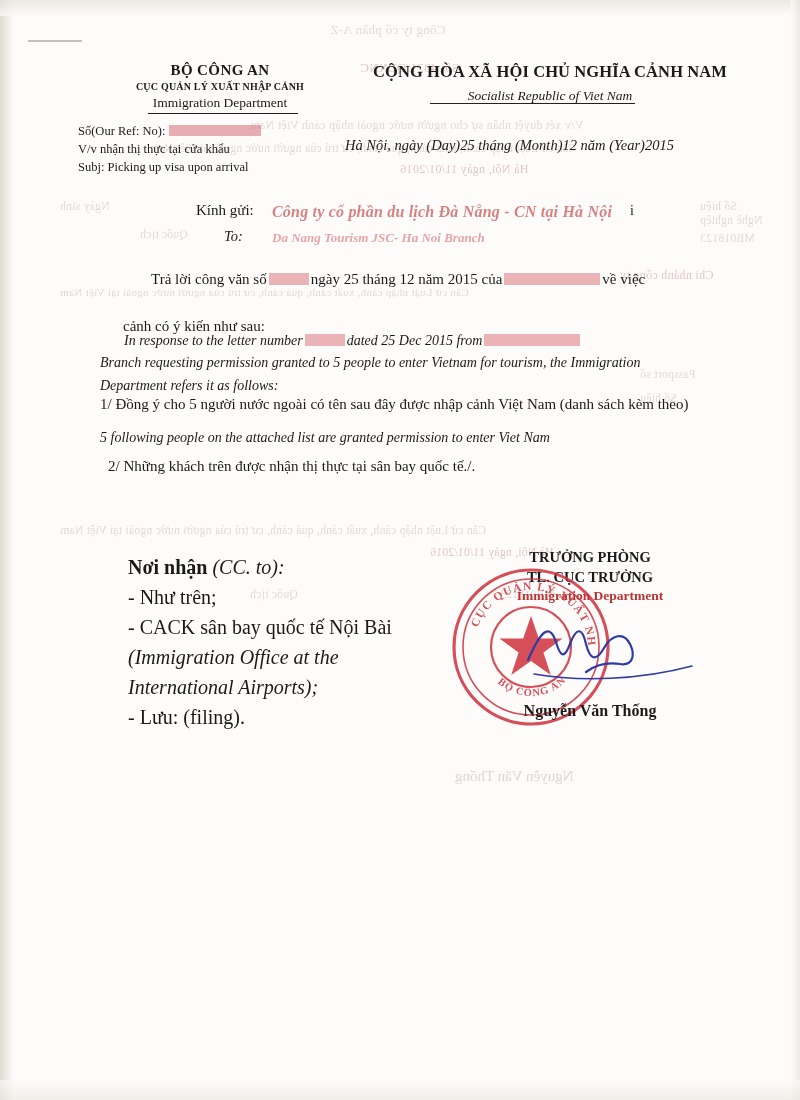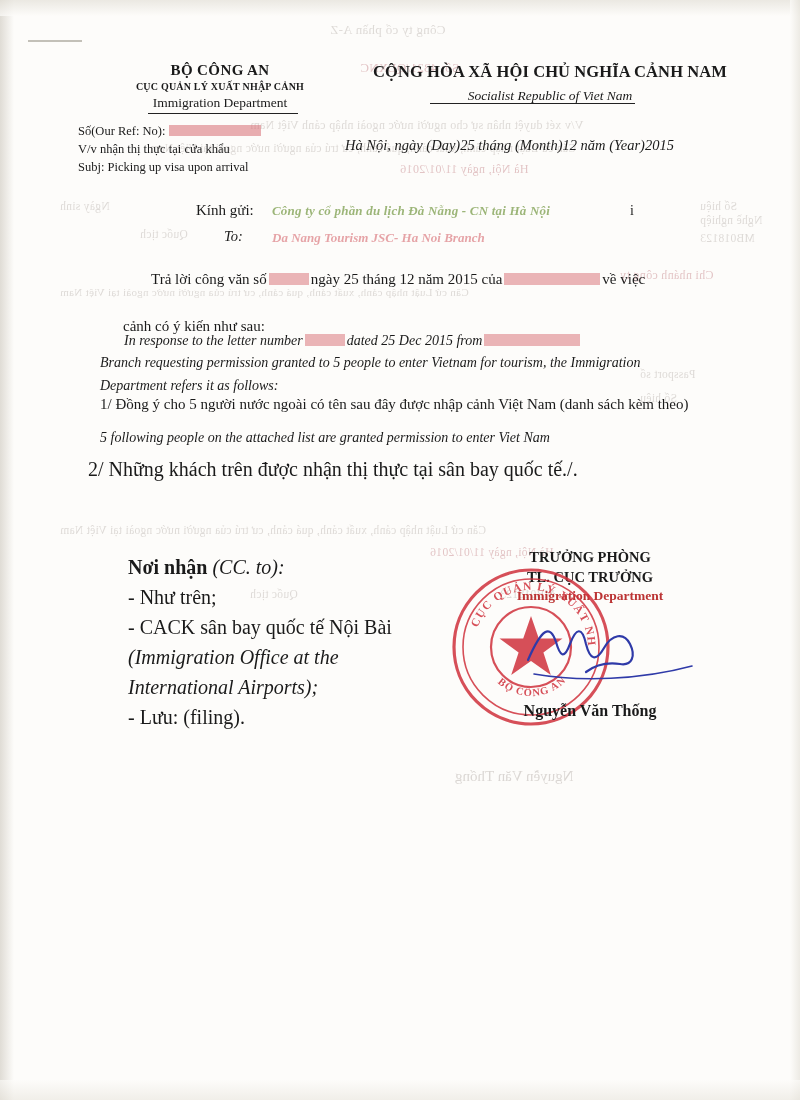--- a/index.html
+++ b/index.html
@@ -126,22 +126,22 @@
 
   
   .kinh-gui {
     position: absolute;
     left: 196px; top: 202px;
     font-size: 15px;
   }
   .addressee-red {
     position: absolute;
     left: 272px; top: 203px;
-    font-size: 13px;
-    color: #4d7c0f;
+    font-size: 16px;
+    color: #b91c1c;
     font-weight: bold;
     opacity: .55;
     font-style: italic;
     letter-spacing: .2px;
   }
   .addressee-tail {
     position: absolute;
     left: 630px; top: 203px;
     font-size: 14px;
   }
@@ -199,23 +199,23 @@
   }
   .clause1-en {
     position: absolute;
     left: 100px; top: 430px;
     width: 625px;
     font-size: 14px;
     font-style: italic;
   }
   .clause2 {
     position: absolute;
-    left: 88px; top: 458px;
+    left: 108px; top: 458px;
     width: 625px;
-    font-size: 20px;
+    font-size: 15px;
   }
   .clause2-en {
     position: absolute;
     left: 100px; top: 478px;
     width: 625px;
     font-size: 14px;
     font-style: italic;
     line-height: 1.55;
     text-align: justify;
   }

